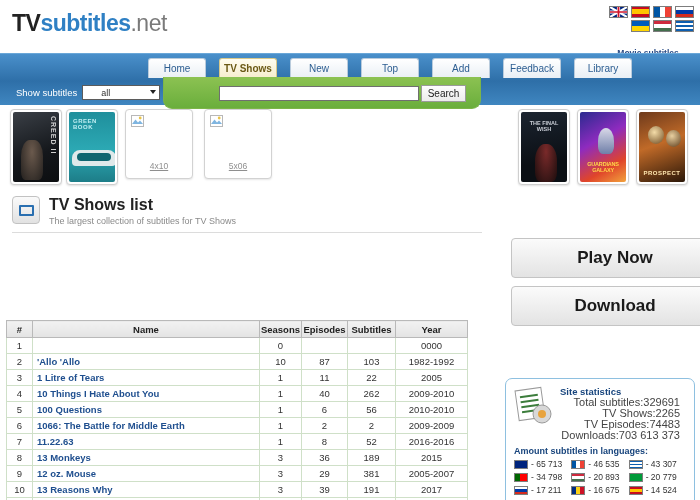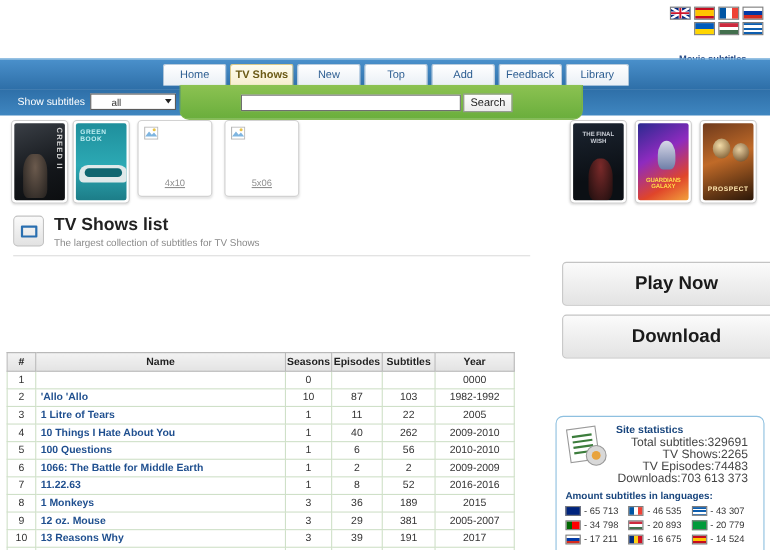--- a/index.html
+++ b/index.html
@@ -28,21 +28,21 @@
   .flag { width:19px; height:12px; border:1px solid #7d7d7d; display:block; }
   #movie-subtitles-label { text-align:center; font-size:8.5px; font-weight:bold; color:#2a4c86; margin-top:16px; }
 
   
   #navbar {
     height:28px;
     background:linear-gradient(#4a90cb, #2e6fa8);
     border-top:1px solid #6aa7d8;
     position:relative;
   }
-  #nav-tabs { position:absolute; left:148px; top:4px; display:flex; gap:3px; }
+  #nav-tabs { position:absolute; left:148px; top:4px; display:flex; gap:13px; }
   .nav-tab {
     width:58px; height:20px; line-height:19px; text-align:center;
     font-size:10px; color:#2c5d91;
     background:linear-gradient(#ffffff,#e9eff5);
     border:1px solid #b9cbdc; border-bottom:none;
     border-radius:3px 3px 0 0;
     cursor:pointer;
   }
   .nav-tab.active {
     background:linear-gradient(#fffdf0,#f6edcd);
@@ -56,21 +56,21 @@
   #show-subtitles-label { color:#fff; font-size:9.5px; }
   #show-subtitles-select {
     width:78px; height:15px; background:#fff; border:1px solid #5b5b5b;
     font-size:9px; color:#333; padding:0 18px; line-height:14px; position:relative;
   }
   #show-subtitles-select .caret { position:absolute; right:3px; top:4px; width:0;height:0;
     border-left:3px solid transparent;border-right:3px solid transparent;border-top:4px solid #222; }
 
   
   #search-panel {
-    position:absolute; left:163px; top:77px; width:367px; height:32px;
+    position:absolute; left:163px; top:77px; width:318px; height:32px;
     background:linear-gradient(#8cc252,#6aae3c);
     border-radius:0 0 9px 9px;
     border:1px solid #7cb548; border-top:none;
     z-index:4;
   }
   #search-input {
     position:absolute; left:55px; top:9px; width:200px; height:15px;
     border:1px solid #6f6f6f; background:#fff; font-size:9px; padding:0 3px;
     font-family:"Liberation Sans", sans-serif;
   }
@@ -161,20 +161,21 @@
   #lang-grid { display:flex; flex-wrap:wrap; padding-top:3px; }
   .lang-cell { width:33.33%; display:flex; align-items:center; gap:3px; font-size:8.5px; color:#333; margin-bottom:3px; }
   .lang-cell .flag { width:14px; height:9px; }
 </style>
 </head>
 <body>
 
 <div id="header">
 
   <div id="logo">
+    <div class="logo-text"><span>TV</span><span class="accent">subtitles</span><span class="net">.net</span></div>
   </div>
 
   <div id="flags-box">
     <div class="flag-row">
       <span class="flag" style="background:linear-gradient(#00247d,#00247d);position:relative;overflow:hidden">
         <svg width="100%" height="100%" viewBox="0 0 19 12" preserveAspectRatio="none">
             <rect width="19" height="12" fill="#00247d"></rect>
             <path d="M0,0 L19,12 M19,0 L0,12" stroke="#fff" stroke-width="2.5"></path>
             <path d="M9.5,0 V12 M0,6 H19" stroke="#fff" stroke-width="3.5"></path>
             <path d="M9.5,0 V12 M0,6 H19" stroke="#cf142b" stroke-width="2"></path>
@@ -358,21 +359,21 @@
       <tr>
         <td class="idx">7</td>
         <td class="name">11.22.63</td>
         <td class="c">1</td>
         <td class="c">8</td>
         <td class="c">52</td>
         <td class="c">2016-2016</td>
       </tr>
       <tr>
         <td class="idx">8</td>
-        <td class="name">1 Monkeys</td>
+        <td class="name">13 Monkeys</td>
         <td class="c">3</td>
         <td class="c">36</td>
         <td class="c">189</td>
         <td class="c">2015</td>
       </tr>
       <tr>
         <td class="idx">9</td>
         <td class="name">12 oz. Mouse</td>
         <td class="c">3</td>
         <td class="c">29</td>

